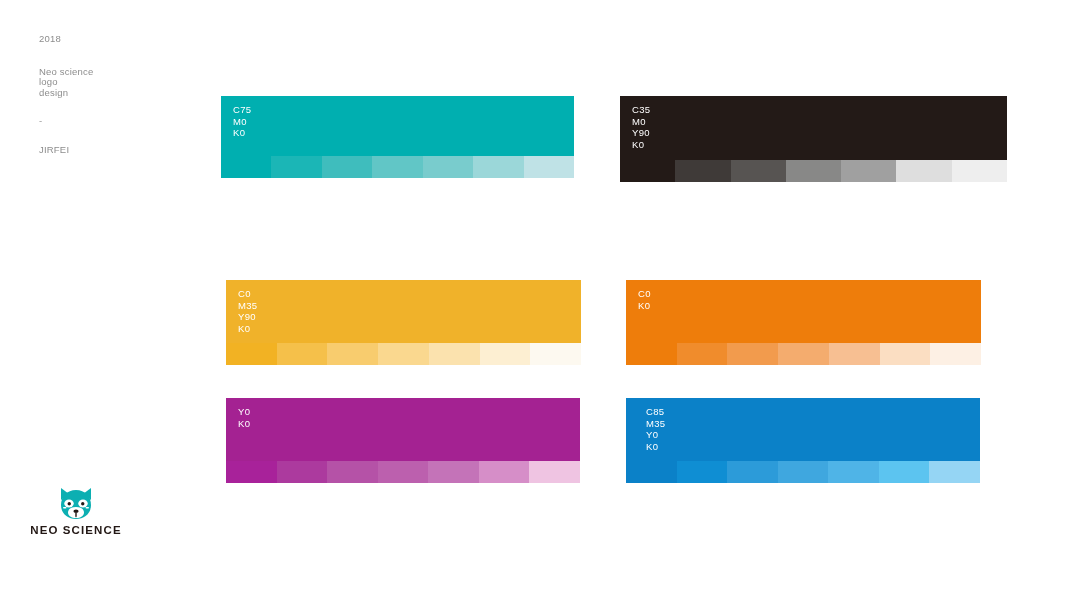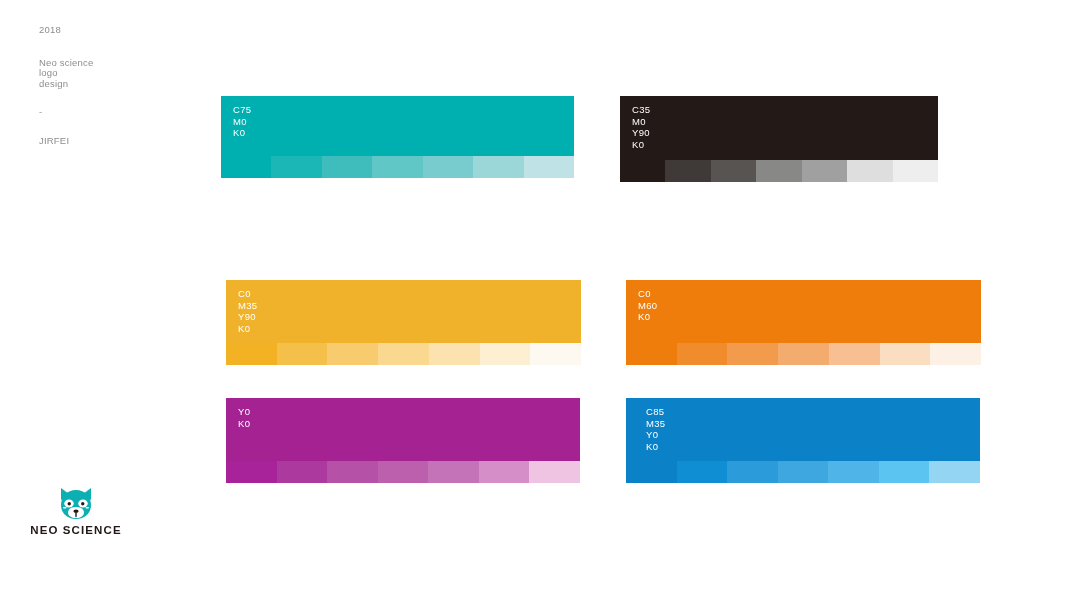--- a/index.html
+++ b/index.html
@@ -24,21 +24,21 @@
     top: 25px;
     width: 150px;
   }
   .meta-line {
     font-size: 9.5px;
     line-height: 10.6px;
     color: #8d8d8d;
     letter-spacing: 0.2px;
     white-space: pre;
   }
-  #meta-year { margin-bottom: 22px; }
+  #meta-year { margin-bottom: 22px; margin-top: 9px; }
   #meta-desc { margin-bottom: 18px; }
   #meta-dash { margin-bottom: 18px; color: #9a9a9a; }
   #meta-author { color: #8d8d8d; }
 
   
   .swatch-card {
     position: absolute;
   }
   .swatch-main {
     position: relative;
@@ -111,21 +111,21 @@
       <div class="tint-row">
         <div class="tint-cell" style="background: rgb(0, 175, 176);"></div>
         <div class="tint-cell" style="background: rgb(27, 182, 182);"></div>
         <div class="tint-cell" style="background: rgb(63, 189, 189);"></div>
         <div class="tint-cell" style="background: rgb(97, 198, 198);"></div>
         <div class="tint-cell" style="background: rgb(121, 204, 205);"></div>
         <div class="tint-cell" style="background: rgb(155, 215, 217);"></div>
         <div class="tint-cell" style="background: rgb(191, 226, 230);"></div>
       </div>
     </div>
-    <div class="swatch-card" style="left: 620px; top: 96px; width: 318px;">
+    <div class="swatch-card" style="left: 620px; top: 96px; width: 387px;">
       <div class="swatch-main" style="height: 64px; background: rgb(35, 26, 23);">
         <div class="cmyk-block">
           <span class="cmyk-line">C35</span>
           <span class="cmyk-line">M0</span>
           <span class="cmyk-line">Y90</span>
           <span class="cmyk-line">K0</span>
         </div>
       </div>
       <div class="tint-row">
         <div class="tint-cell" style="background: rgb(35, 26, 23);"></div>
@@ -153,21 +153,20 @@
         <div class="tint-cell" style="background: rgb(250, 216, 143);"></div>
         <div class="tint-cell" style="background: rgb(251, 226, 174);"></div>
         <div class="tint-cell" style="background: rgb(253, 239, 210);"></div>
         <div class="tint-cell" style="background: rgb(253, 249, 240);"></div>
       </div>
     </div>
     <div class="swatch-card" style="left: 626px; top: 280px; width: 355px;">
       <div class="swatch-main" style="height: 63px; background: rgb(238, 125, 11);">
         <div class="cmyk-block">
           <span class="cmyk-line">C0</span>
-          <span class="cmyk-line">M60</span>
           <span class="cmyk-line">K0</span>
         </div>
       </div>
       <div class="tint-row">
         <div class="tint-cell" style="background: rgb(238, 125, 11);"></div>
         <div class="tint-cell" style="background: rgb(240, 140, 44);"></div>
         <div class="tint-cell" style="background: rgb(242, 155, 77);"></div>
         <div class="tint-cell" style="background: rgb(244, 172, 110);"></div>
         <div class="tint-cell" style="background: rgb(247, 191, 146);"></div>
         <div class="tint-cell" style="background: rgb(251, 222, 194);"></div>

